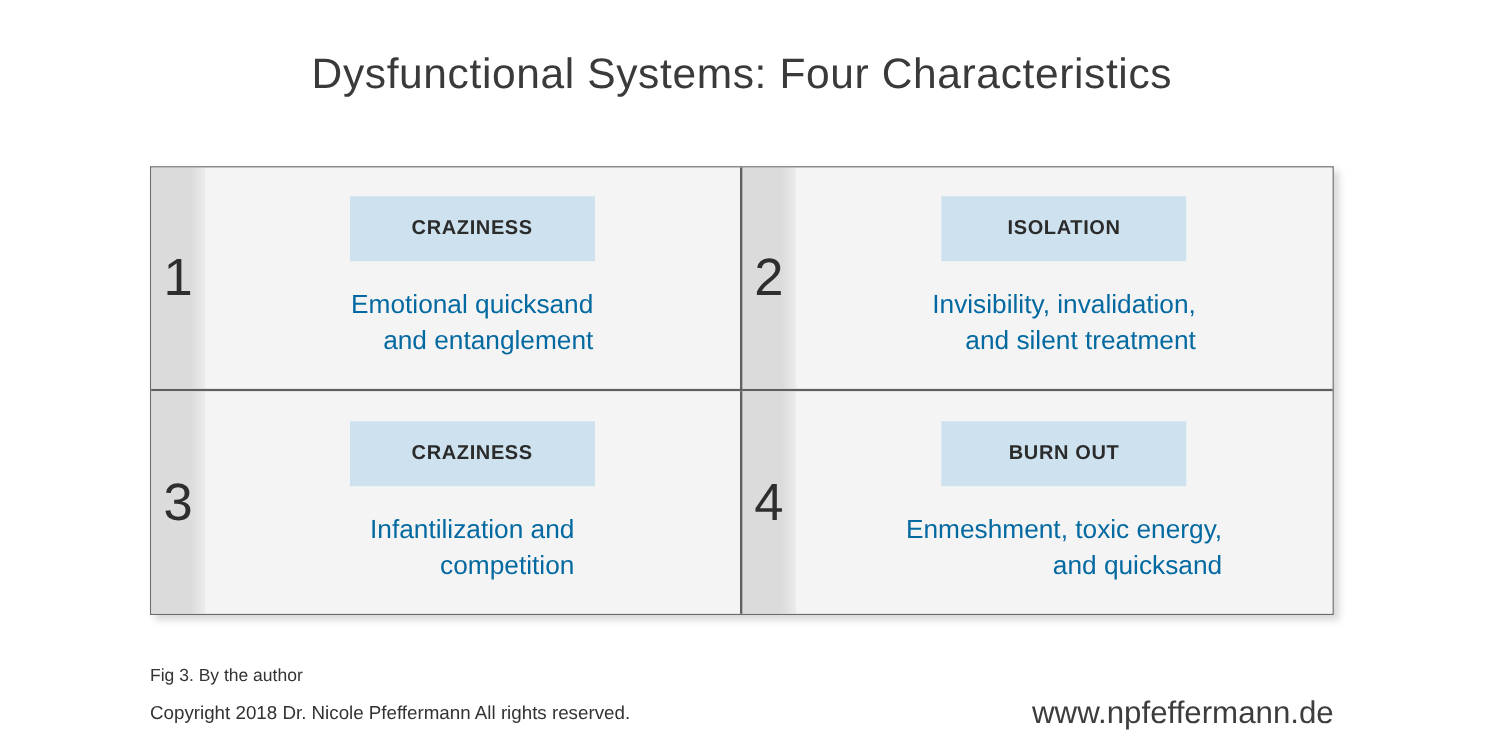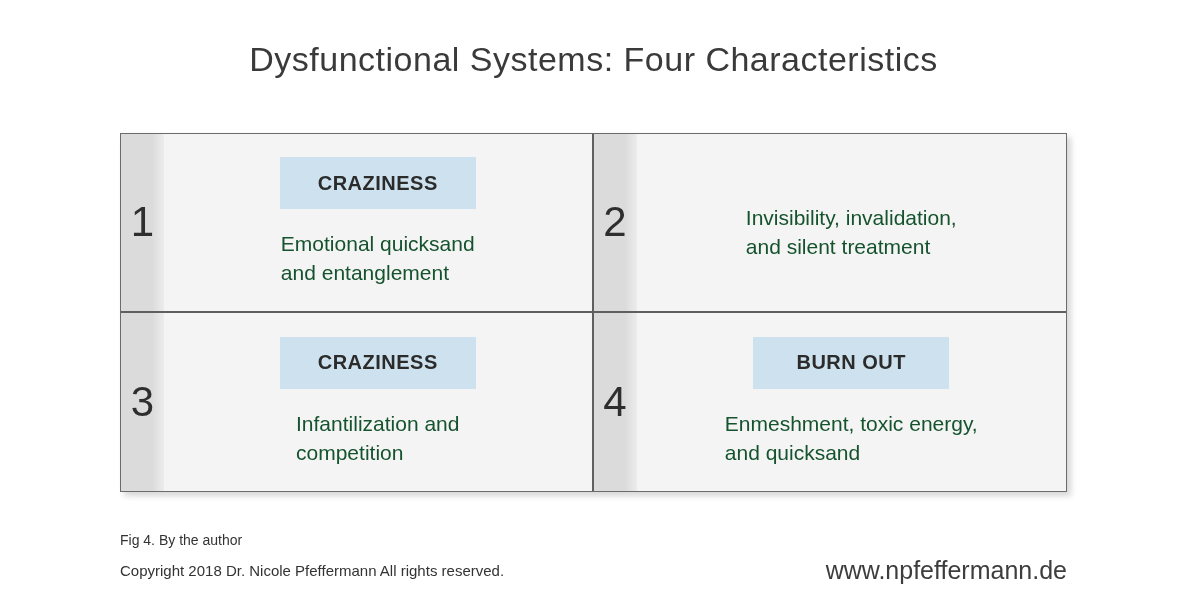--- a/index.html
+++ b/index.html
@@ -61,32 +61,32 @@
   }
 
   .char-label {
     background: #cde2ee;
     min-width: 196px;
     height: 52px;
     padding: 0 24px;
     display: flex;
     align-items: center;
     justify-content: center;
-    font-size: 20px;
+    font-size: 16px;
     font-weight: bold;
     letter-spacing: 0.5px;
     color: #2b2b2b;
   }
 
   .char-desc {
     margin-top: 20px;
     font-size: 21px;
     line-height: 29px;
-    color: #14532d;
-    text-align: left;
+    color: #0369a1;
+    text-align: right;
     white-space: pre-line;
     font-weight: 300;
   }
 
   .fig-caption {
     position: absolute;
     left: 120px; top: 532px;
     font-size: 14px;
     color: #333333;
   }
@@ -119,20 +119,21 @@
       <div class="quad-content">
         <div class="char-label">CRAZINESS</div>
         <div class="char-desc">Emotional quicksand
 and entanglement</div>
       </div>
     </div>
 
     <div class="quadrant q2">
       <div class="num-strip">2</div>
       <div class="quad-content">
+        <div class="char-label">ISOLATION</div>
         <div class="char-desc">Invisibility, invalidation,
 and silent treatment</div>
       </div>
     </div>
 
     <div class="quadrant q3">
       <div class="num-strip">3</div>
       <div class="quad-content">
         <div class="char-label">CRAZINESS</div>
         <div class="char-desc">Infantilization and
@@ -144,17 +145,17 @@
       <div class="num-strip">4</div>
       <div class="quad-content">
         <div class="char-label">BURN OUT</div>
         <div class="char-desc">Enmeshment, toxic energy,
 and quicksand</div>
       </div>
     </div>
 
   </div>
 
-  <div class="fig-caption">Fig 4. By the author</div>
+  <div class="fig-caption">Fig 3. By the author</div>
   <div class="copyright">Copyright 2018 Dr. Nicole Pfeffermann All rights reserved.</div>
   <div class="website">www.npfeffermann.de</div>
 
 </div>
 
 </body></html>

